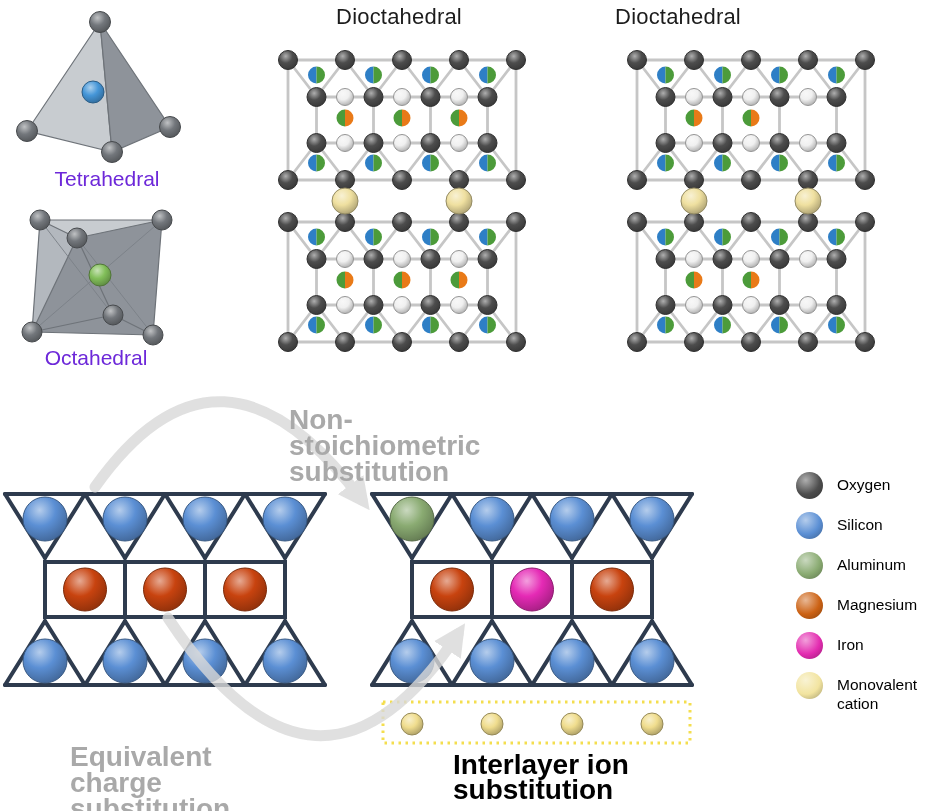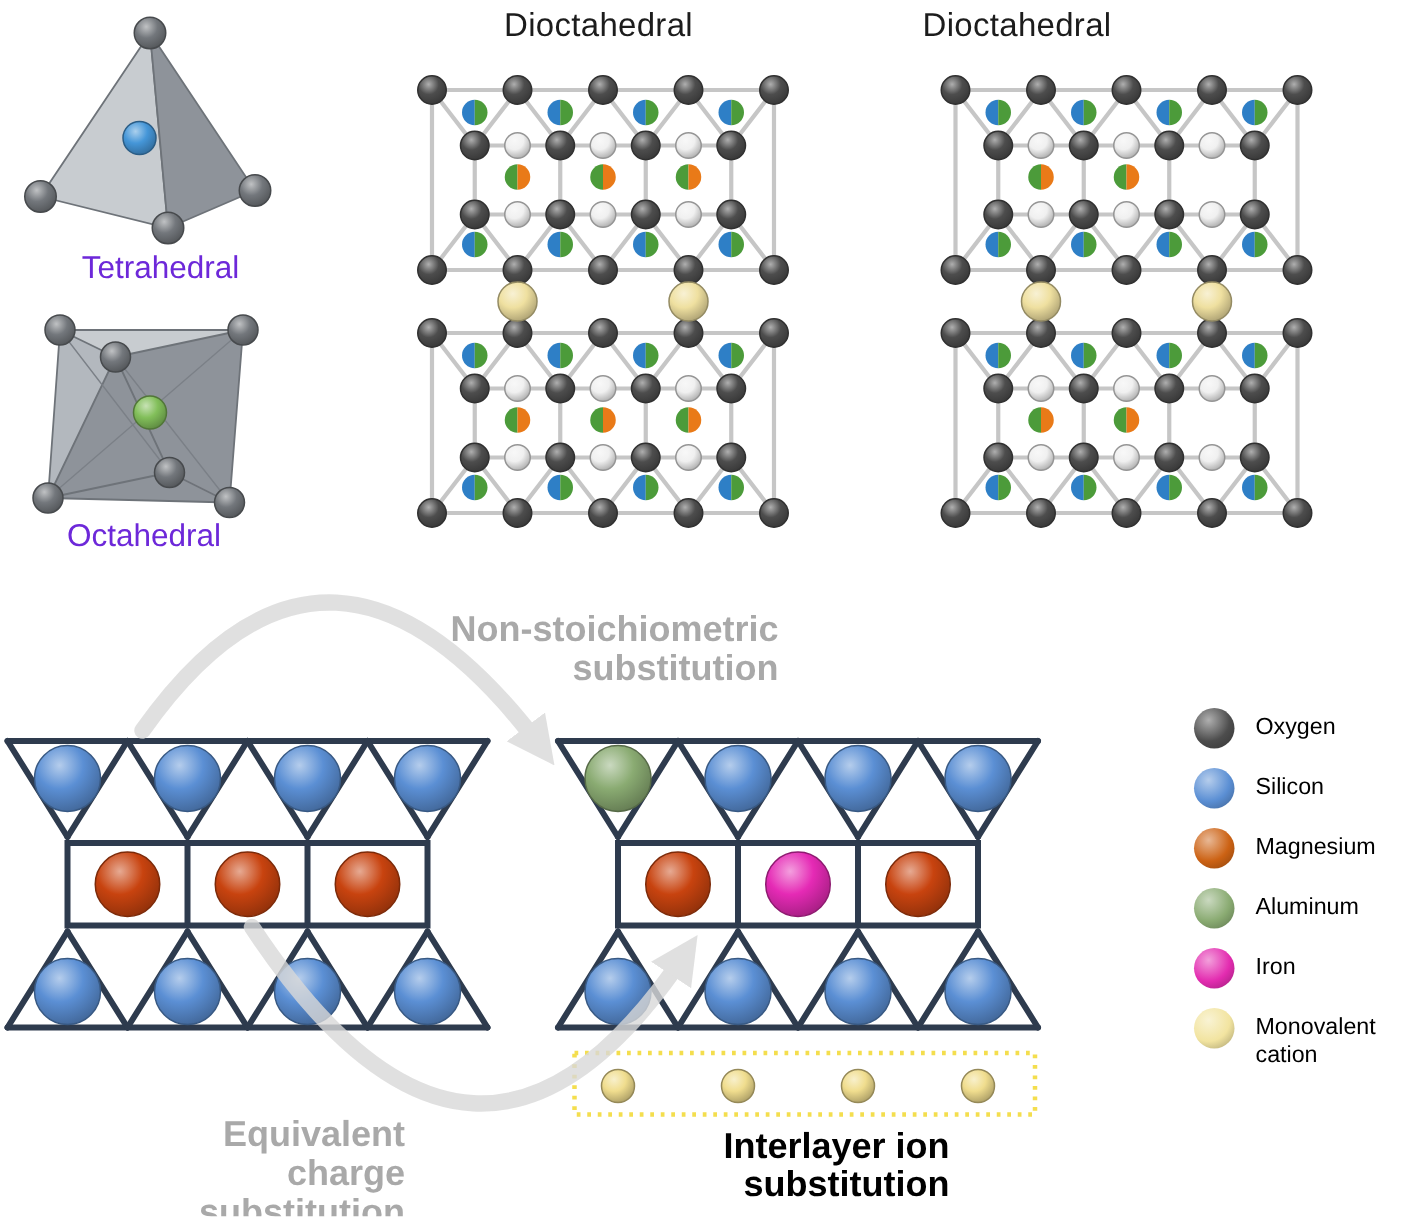--- a/index.html
+++ b/index.html
@@ -10,21 +10,21 @@
   #diagram{position:absolute;left:0;top:0;}
   .abs{position:absolute;}
   .struct-title{
     font-size:22px;color:#1c1c1c;transform:translateX(-50%);
     white-space:nowrap;letter-spacing:.2px;
   }
   .shape-label{
     font-size:21px;color:#6d28d9;transform:translateX(-50%);white-space:nowrap;
   }
   .arrow-label{
-    font-weight:bold;font-size:24px;line-height:26px;text-align:right;
+    font-weight:bold;font-size:28px;line-height:26px;text-align:left;
     transform:translateX(-50%);
   }
   #legend{position:absolute;left:796px;top:472px;}
   .legend-row{display:flex;align-items:flex-start;margin-bottom:13px;}
   .legend-sphere{
     width:27px;height:27px;border-radius:50%;flex:0 0 27px;margin-right:14px;
   }
   .legend-label{
     font-weight:normal;font-size:15.5px;color:#000;line-height:19px;
     max-width:108px;padding-top:3px;
@@ -625,26 +625,26 @@
   <div id="legend">
       <div class="legend-row">
         <div class="legend-sphere" style="background: radial-gradient(circle at 36% 30%, rgb(175, 175, 175), rgb(77, 77, 77) 55%, rgb(52, 52, 52) 100%);"></div>
         <div class="legend-label">Oxygen</div>
       </div>
       <div class="legend-row">
         <div class="legend-sphere" style="background: radial-gradient(circle at 36% 30%, rgb(181, 205, 236), rgb(91, 143, 212) 55%, rgb(61, 96, 142) 100%);"></div>
         <div class="legend-label">Silicon</div>
       </div>
       <div class="legend-row">
+        <div class="legend-sphere" style="background: radial-gradient(circle at 36% 30%, rgb(202, 217, 192), rgb(138, 171, 114) 55%, rgb(92, 115, 76) 100%);"></div>
+        <div class="legend-label">Aluminum</div>
+      </div>
+      <div class="legend-row">
         <div class="legend-sphere" style="background: radial-gradient(circle at 36% 30%, rgb(232, 184, 149), rgb(204, 98, 20) 55%, rgb(137, 66, 13) 100%);"></div>
         <div class="legend-label">Magnesium</div>
-      </div>
-      <div class="legend-row">
-        <div class="legend-sphere" style="background: radial-gradient(circle at 36% 30%, rgb(202, 217, 192), rgb(138, 171, 114) 55%, rgb(92, 115, 76) 100%);"></div>
-        <div class="legend-label">Aluminum</div>
       </div>
       <div class="legend-row">
         <div class="legend-sphere" style="background: radial-gradient(circle at 36% 30%, rgb(242, 160, 219), rgb(227, 44, 176) 55%, rgb(152, 29, 118) 100%);"></div>
         <div class="legend-label">Iron</div>
       </div>
       <div class="legend-row">
         <div class="legend-sphere" style="background: radial-gradient(circle at 36% 30%, rgb(249, 243, 212), rgb(242, 228, 160) 55%, rgb(162, 153, 107) 100%);"></div>
         <div class="legend-label">Monovalent cation</div>
       </div>
     </div>

